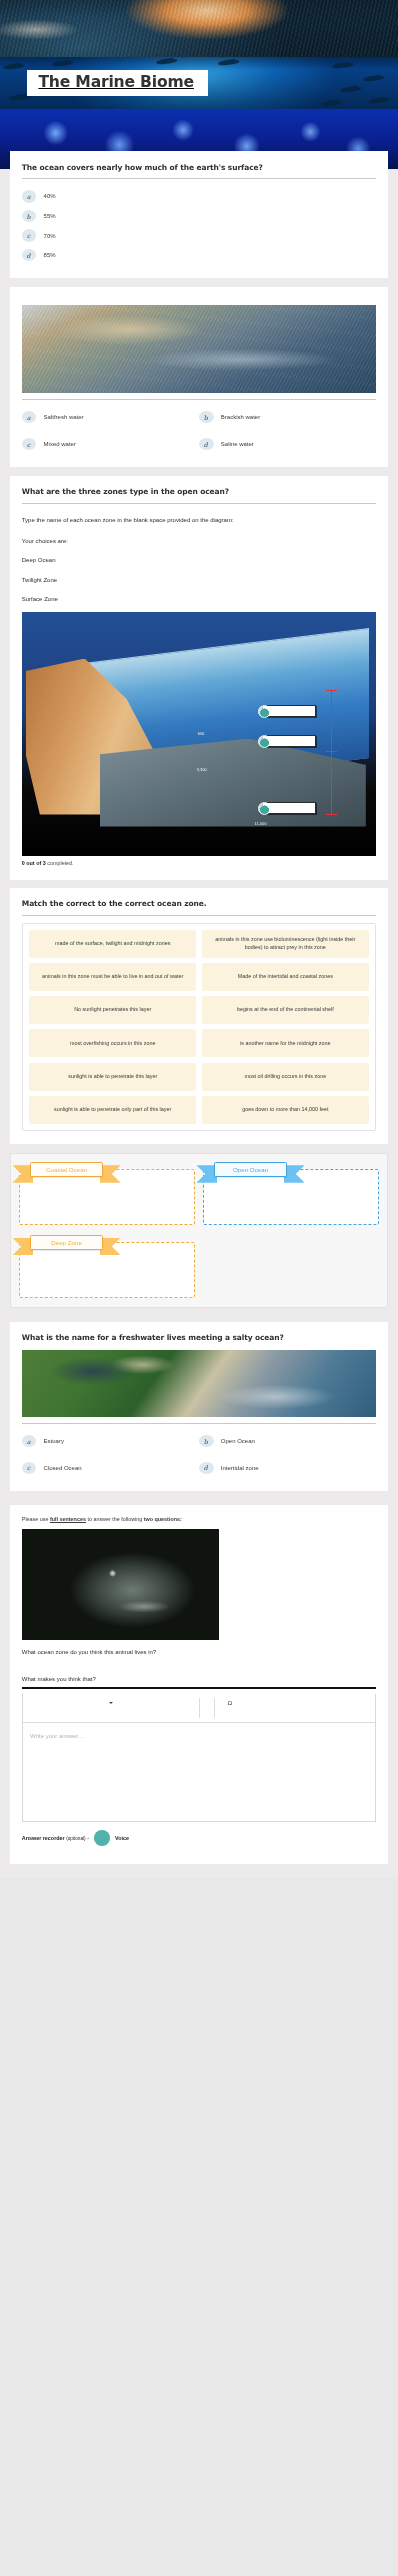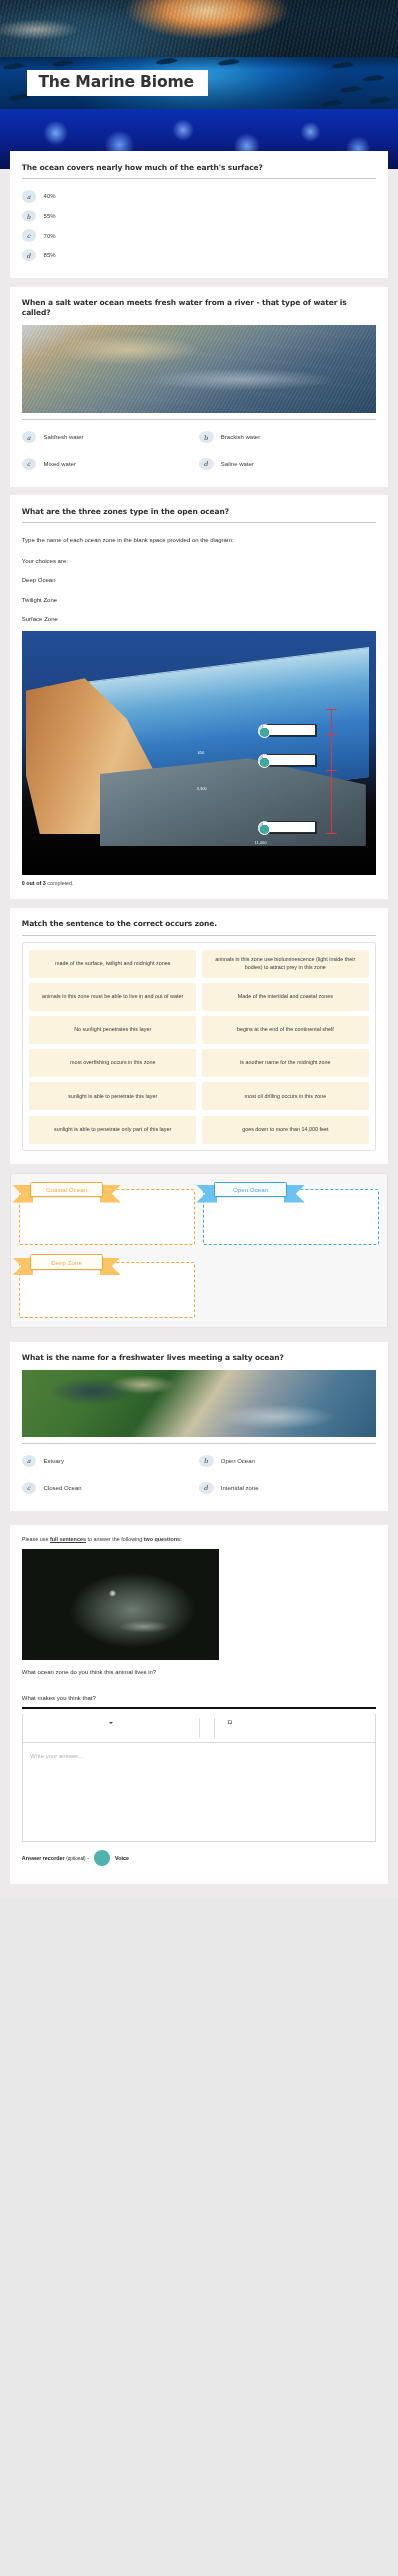--- a/index.html
+++ b/index.html
@@ -32,20 +32,21 @@
 
   .hero-title-band {
     height: 52px;
     background:
       linear-gradient(180deg, rgba(0,0,0,.35), rgba(0,0,0,0) 25%, rgba(0,0,0,.35)),
       radial-gradient(ellipse 135px 57px at 50% 40%, #2f9fe0 0%, #0d63b5 55%, #063f86 100%),
       linear-gradient(90deg, #0a3f86, #0f6fc4 40%, #0a4b95 100%);
     position: relative;
     display: flex; align-items: center;
     overflow: hidden;
+    text-decoration: underline;
   }
   .fishschool { position: absolute; inset: 0; }
   .fish {
     position: absolute; width: 17.6px; height: 5.2px;
     background: #06243f; border-radius: 50% 20% 20% 50%;
     opacity: .85;
     transform: rotate(-8deg);
   }
   .fish:before {
     content:""; position:absolute; right:-4.1px; top:0.5px;
@@ -374,21 +375,20 @@
       <div class="opt">
         <span class="bubble">d</span>
         <span class="opt-label">85%</span>
       </div>
     </div>
   </div>
 
   <div class="gap"></div>
 
   <div class="card">
-    <div class="q-title">When a salt water ocean meets fresh water from a river - that type of water is called?</div>
     <div class="img-wrap">
       <div class="img-estuary"></div>
     </div>
     <div class="rule"></div>
     <div class="opts grid2">
       <div class="opt">
         <span class="bubble">a</span>
         <span class="opt-label">Saltfresh water</span>
       </div>
       <div class="opt">
@@ -451,21 +451,21 @@
     </div>
 
     <div class="completed">
       <b>0 out of 3</b><span> completed.</span>
     </div>
   </div>
 
   <div class="gap"></div>
 
   <div class="card">
-    <div class="q-title">Match the sentence to the correct occurs zone.</div>
+    <div class="q-title">Match the correct to the correct ocean zone.</div>
     <div class="rule"></div>
     <div class="tile-panel">
       <div class="tile">made of the surface, twilight and midnight zones</div>
       <div class="tile">animals in this zone use bioluminescence (light inside their bodies) to attract prey in this zone</div>
       <div class="tile">animals in this zone must be able to live in and out of water</div>
       <div class="tile">Made of the intertidal and coastal zones</div>
       <div class="tile">No sunlight penetrates this layer</div>
       <div class="tile">begins at the end of the continental shelf</div>
       <div class="tile">most overfishing occurs in this zone</div>
       <div class="tile">is another name for the midnight zone</div>

